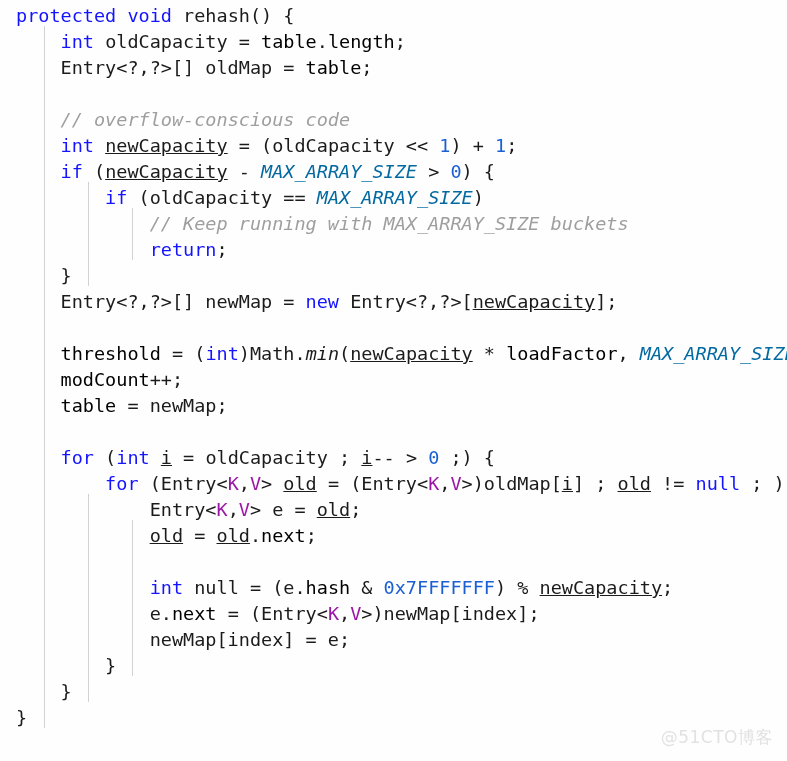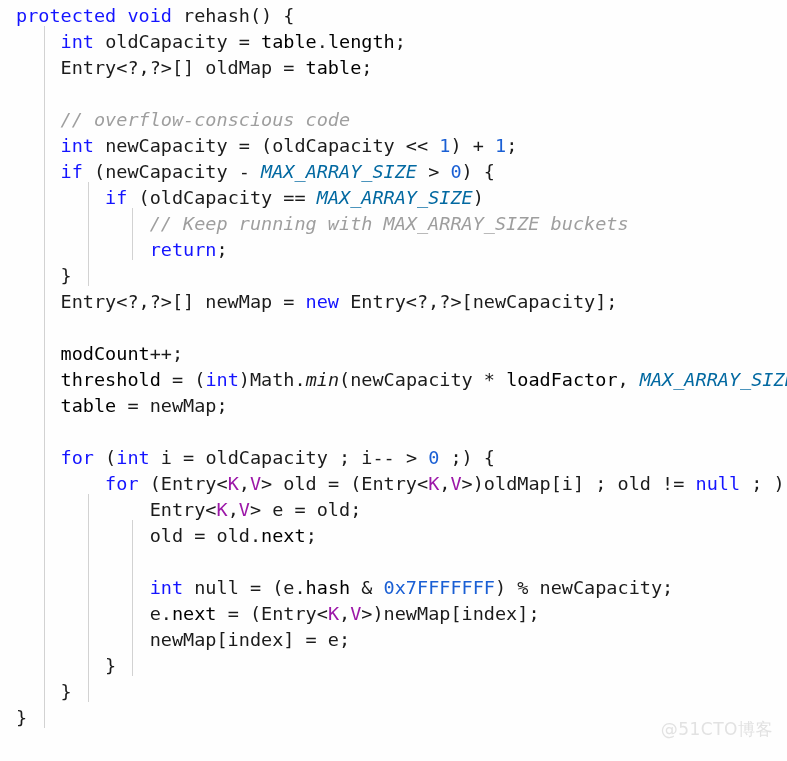--- a/index.html
+++ b/index.html
@@ -55,28 +55,28 @@
   .line.blank { color: transparent; }
 
   
   .kw   { color: #1414ff; }            
   .fld  { color: #000000; }            
   .sfld { color: #0369a1; font-style: italic; }  
   .mth  { color: #1b1b1b; font-style: italic; }  
   .typ  { color: #9c17a8; }            
   .num  { color: #1a5fd4; }            
   .cmt  { color: #9e9e9e; font-style: italic; text-align: center; }  
-  .loc  { color: #1b1b1b; } 
+  .loc  { color: #1b1b1b; text-decoration: underline; } 
   .pln  { color: #1b1b1b; }
 
   
   #watermark {
     position: absolute;
     right: 14px;
-    bottom: 20px;
+    bottom: 12px;
     font-family: "DejaVu Sans", "Liberation Sans", sans-serif;
     font-size: 17px;
     color: #e2e2e2;
     letter-spacing: 0.5px;
     user-select: none;
   }
 </style>
 </head>
 <body>
 
@@ -112,23 +112,23 @@
 
     <div class="line"><span class="pln">            </span><span class="kw">return</span><span class="pln">;</span></div>
 
 
     <div class="line"><span class="pln">    }</span></div>
 
     <div class="line"><span class="pln">    Entry&lt;?,?&gt;[] newMap = </span><span class="kw">new</span><span class="pln"> Entry&lt;?,?&gt;[</span><span class="loc">newCapacity</span><span class="pln">];</span></div>
 
     <div class="line blank"> </div>
 
+    <div class="line"><span class="pln">    </span><span class="fld">threshold</span><span class="pln"> = (</span><span class="kw">int</span><span class="pln">)Math.</span><span class="mth">min</span><span class="pln">(</span><span class="loc">newCapacity</span><span class="pln"> * </span><span class="fld">loadFactor</span><span class="pln">, </span><span class="sfld">MAX_ARRAY_SIZE</span></div>
+
     <div class="line"><span class="pln">    </span><span class="fld">modCount</span><span class="pln">++;</span></div>
-
-    <div class="line"><span class="pln">    </span><span class="fld">threshold</span><span class="pln"> = (</span><span class="kw">int</span><span class="pln">)Math.</span><span class="mth">min</span><span class="pln">(</span><span class="loc">newCapacity</span><span class="pln"> * </span><span class="fld">loadFactor</span><span class="pln">, </span><span class="sfld">MAX_ARRAY_SIZE</span></div>
 
     <div class="line"><span class="pln">    </span><span class="fld">table</span><span class="pln"> = newMap;</span></div>
 
     <div class="line blank"> </div>
 
     <div class="line"><span class="pln">    </span><span class="kw">for</span><span class="pln"> (</span><span class="kw">int</span> <span class="loc">i</span><span class="pln"> = oldCapacity ; </span><span class="loc">i</span><span class="pln">-- &gt; </span><span class="num">0</span><span class="pln"> ;) {</span></div>
 
     <div class="line"><span class="pln">        </span><span class="kw">for</span><span class="pln"> (Entry&lt;</span><span class="typ">K</span><span class="pln">,</span><span class="typ">V</span><span class="pln">&gt; </span><span class="loc">old</span><span class="pln"> = (Entry&lt;</span><span class="typ">K</span><span class="pln">,</span><span class="typ">V</span><span class="pln">&gt;)oldMap[</span><span class="loc">i</span><span class="pln">] ; </span><span class="loc">old</span><span class="pln"> != </span><span class="kw">null</span><span class="pln"> ; ) {</span></div>
 
     <div class="line"><span class="pln">            Entry&lt;</span><span class="typ">K</span><span class="pln">,</span><span class="typ">V</span><span class="pln">&gt; e = </span><span class="loc">old</span><span class="pln">;</span></div>

